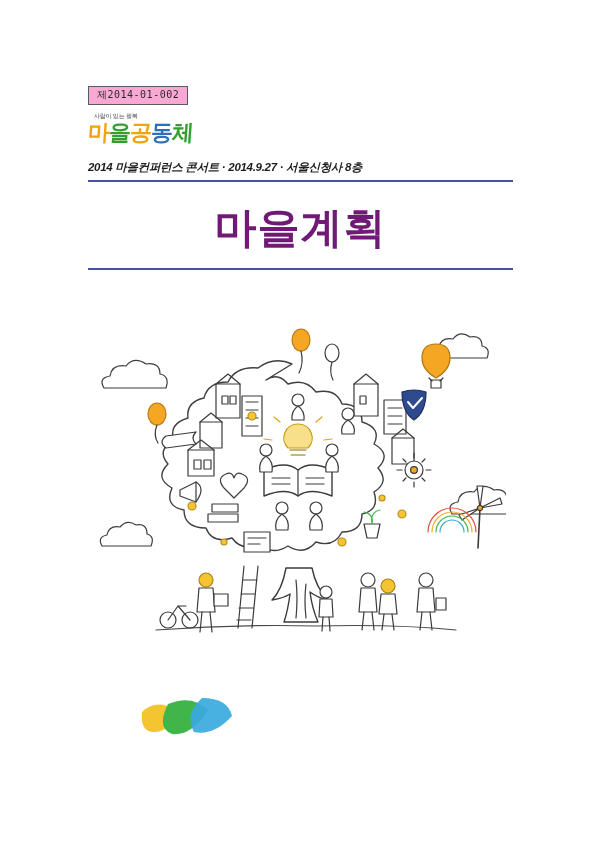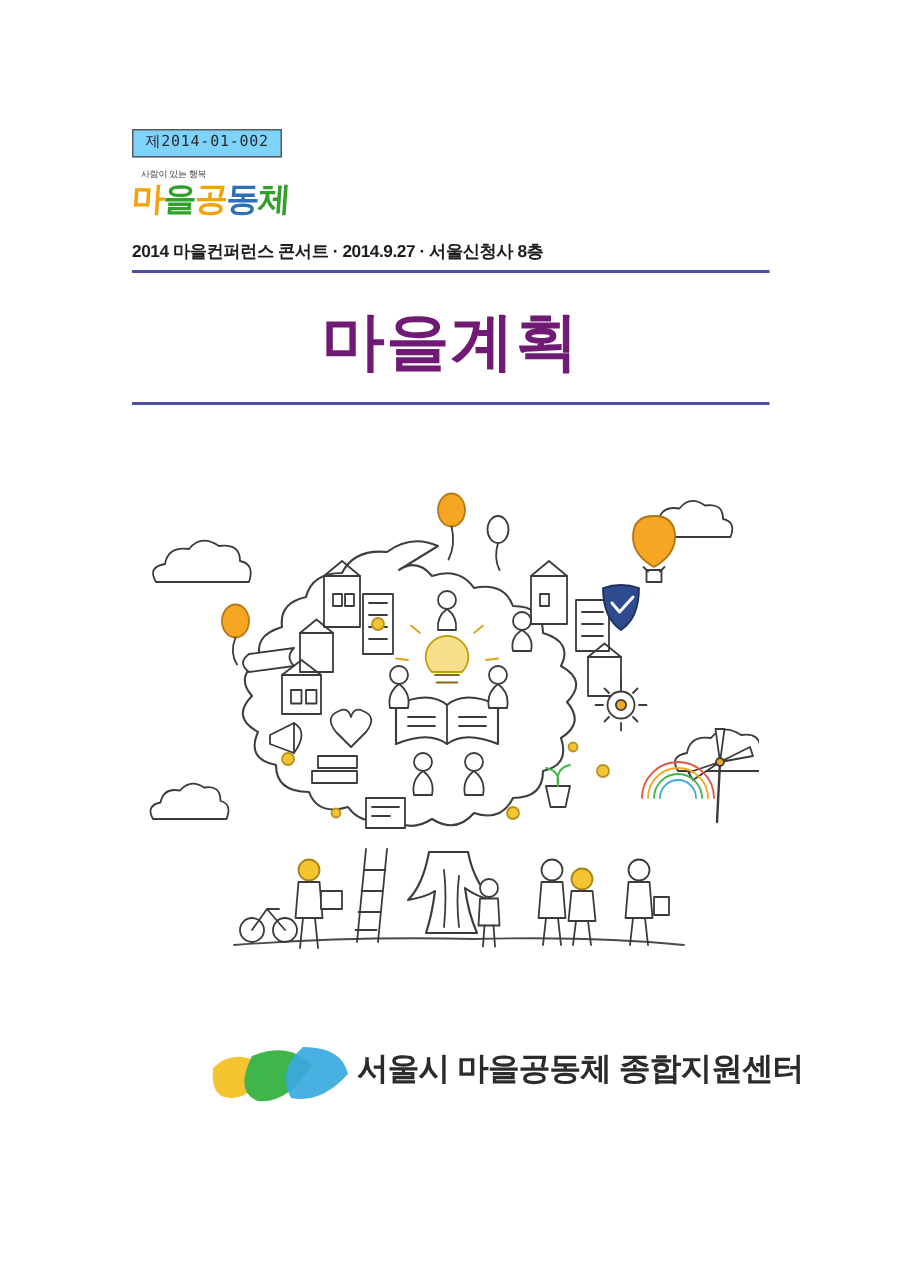--- a/index.html
+++ b/index.html
@@ -26,21 +26,21 @@
     position: absolute;
     left: 88px;
     top: 86px;
     border: 1px solid #5a5a5a;
     padding: 3px 8px 4px 8px;
     font-family: "DejaVu Sans Mono", monospace;
     font-size: 10px;
     letter-spacing: 0.5px;
     line-height: 1;
     color: #2b2b2b;
-    background: #7dd3fc;
+    background: #f9a8d4;
   }
 
   
   .brand-logo {
     position: absolute;
     left: 88px;
     top: 112px;
     width: 120px;
     height: 36px;
   }
@@ -68,20 +68,21 @@
   
   .event-line {
     position: absolute;
     left: 88px;
     top: 160px;
     font-size: 11.5px;
     font-weight: bold;
     letter-spacing: -0.3px;
     color: #1d1d1d;
     white-space: nowrap;
+    font-style: italic;
   }
 
   
   .rule {
     position: absolute;
     left: 88px;
     width: 425px;
     height: 2px;
     background: #4a4fa3;
   }
@@ -338,16 +339,15 @@
   </div>
 
   <div class="footer-logo">
     <div class="mark">
       <svg width="96" height="56" viewBox="0 0 96 56" xmlns="http://www.w3.org/2000/svg">
         <path d="M4 16 q14 -14 34 -2 q-6 22 -22 22 q-14 0 -12 -20 z" fill="#f5c431"></path>
         <path d="M30 8 q24 -10 40 6 q-16 26 -36 24 q-16 -6 -4 -30 z" fill="#3fb54a"></path>
         <path d="M64 2 q26 0 30 18 q-18 20 -38 16 q-10 -18 8 -34 z" fill="#3aa9e0" opacity="0.92"></path>
       </svg>
     </div>
-    <div class="ko">서울시 마을공동체 종합지원센터</div>
   </div>
 
 </div>
 
 </body></html>

